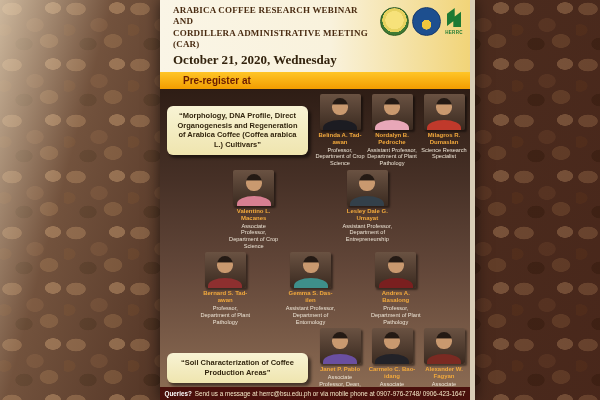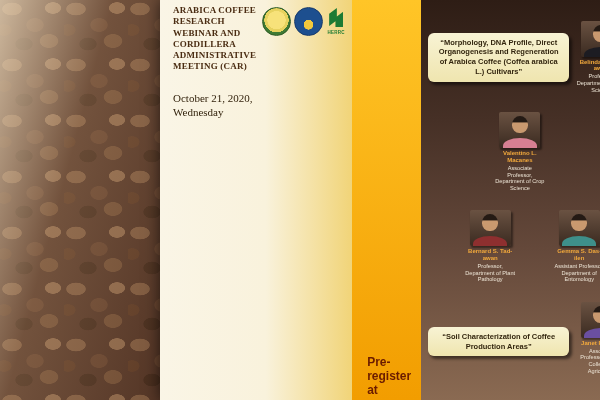--- a/index.html
+++ b/index.html
@@ -16,49 +16,49 @@
       radial-gradient(ellipse 13px 10px at 4px 30px,  #55341f 55%, transparent 60%);
     background-size:64px 56px;
   }
   .bg-tint{
     position:absolute;inset:0;z-index:1;
     background:linear-gradient(105deg, rgba(238,218,188,.8) 0%, rgba(190,150,115,.35) 16%,
                rgba(100,55,38,.12) 42%, rgba(70,28,18,.38) 100%);
   }
   .poster{
     position:absolute;left:160px;top:0;width:310px;height:400px;z-index:2;
-    display:flex;
+    display:flex;flex-direction:column;
     box-shadow:0 0 14px rgba(0,0,0,.6);
     border-right:5px solid #d8cdb6;
   }
   
   .p-header{
     background:linear-gradient(90deg,#faf5e6 0%,#f9f2dc 55%,#f1d478 100%);
     padding:5px 6px 3px 13px;display:flex;align-items:flex-start;gap:6px;
   }
   .head-text{flex:1;}
   .title{font-family:"Liberation Serif", serif;font-weight:bold;color:#4a2c12;
          font-size:9px;line-height:1.25;letter-spacing:.2px;}
-  .date-line{font-family:"Liberation Serif", serif;font-weight:normal;color:#33230d;
-             font-size:11px;line-height:1.3;margin-top:18px;}
+  .date-line{font-family:"Liberation Serif", serif;font-weight:bold;color:#33230d;
+             font-size:13px;line-height:1.3;margin-top:2px;}
   .logos{display:flex;gap:3px;align-items:center;margin-top:2px;}
   .logo{width:27px;height:27px;border-radius:50%;flex:0 0 auto;}
   .logo.bsu{background:radial-gradient(circle at 50% 45%, #f7e27a 0 45%, #e7d25f 46% 60%, #3f7a33 61% 100%);
             border:1px solid #2e5c26;}
   .logo.cordi{background:radial-gradient(circle at 50% 62%, #f2c83c 0 22%, #1d4f8f 23% 78%, #e9edf4 79% 100%);
               border:1px solid #16396b;}
   .logo.herrc{border-radius:2px;width:20px;height:27px;background:transparent;position:relative;}
   .logo.herrc .glyph{position:absolute;top:0;left:3px;width:14px;height:19px;background:#1d7a33;
        clip-path:polygon(0 30%,55% 0,55% 45%,100% 20%,100% 100%,45% 100%,45% 70%,0 95%);}
   .logo.herrc .lbl{position:absolute;bottom:0;left:0;width:100%;text-align:center;
        font-size:4.5px;font-weight:bold;color:#1d7a33;letter-spacing:.3px;}
   
   .prereg{
     background:linear-gradient(180deg,#ffc527,#f29d00);
-    padding:3px 10px 3px 15px;font-size:12px;font-weight:bold;color:#6b1c00;
+    padding:3px 10px 3px 23px;font-size:10px;font-weight:bold;color:#6b1c00;
     display:flex;gap:4px;align-items:flex-end;
   }
   .prereg a{color:#6b1c00;text-decoration:none;}
   
   .p-body{
     flex:1;min-height:0;
     background:linear-gradient(180deg,#2e1d15 0%,#46302а 0%,#463026 30%,#64483a 62%,#8a6a52 100%);
     background:linear-gradient(180deg,#2e1d15 0%,#463026 30%,#64483a 62%,#8a6a52 100%);
     padding:5px 16px 3px 7px;
     display:flex;flex-direction:column;justify-content:space-evenly;gap:3px;

